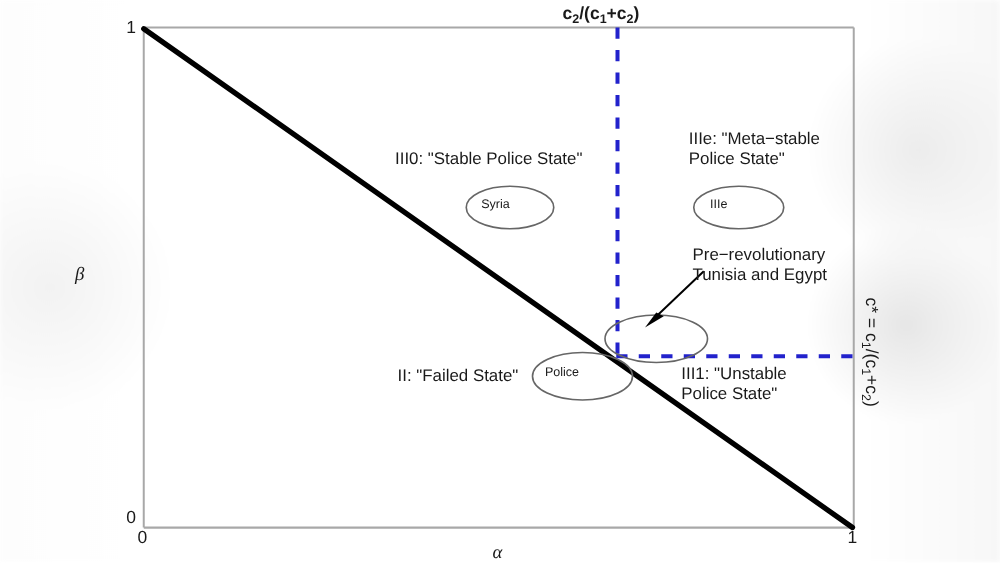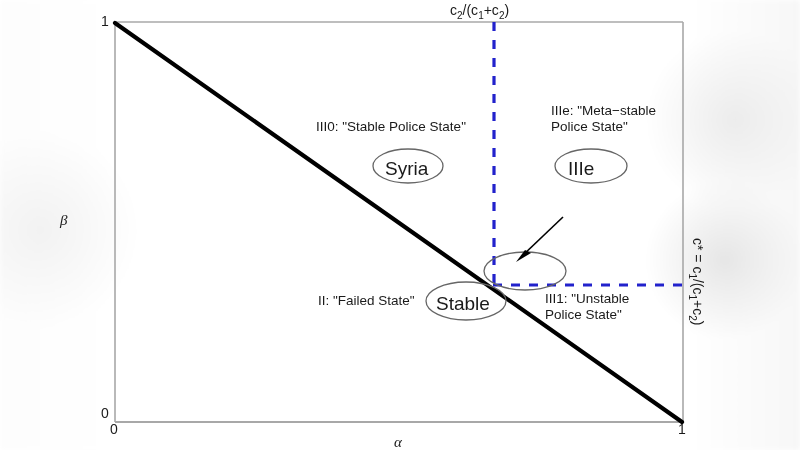--- a/index.html
+++ b/index.html
@@ -25,21 +25,21 @@
   svg{position:absolute;left:0;top:0;}
   .txt{
     position:absolute;
     color:#1a1a1a;
     white-space:nowrap;
     line-height:1.18;
   }
   .reg-label{font-size:13.5px;}
   .tick{font-size:14px;}
   .axis-name{font-size:15px;font-family:"Liberation Serif", serif;font-style:italic;}
-  .ell-label{font-size:19px;}
+  .ell-label{font-size:10px;}
   .formula{font-size:14px;}
   .formula sub{font-size:10px;}
   .rot{
     transform-origin:left top;
     transform:rotate(90deg);
   }
 </style>
 </head>
 <body>
 
@@ -74,21 +74,21 @@
   </svg>
 
   <div class="txt tick" style="left:101px;top:13px;">1</div>
   <div class="txt tick" style="left:101px;top:405px;">0</div>
   <div class="txt tick" style="left:110px;top:421px;">0</div>
   <div class="txt tick" style="left:678px;top:421px;">1</div>
 
   <div class="txt axis-name" style="left:394px;top:434px;">α</div>
   <div class="txt axis-name" style="left:60px;top:212px;">β</div>
 
-  <div class="txt formula" style="left:450px;top:2px;">
+  <div class="txt formula" style="left:450px;top:2px;font-weight:bold;">
     <span>c</span><sub>2</sub><span>/(c</span><sub>1</sub><span>+c</span><sub>2</sub><span>)</span>
   </div>
 
   <div class="txt formula rot" style="left:706px;top:238px;">
     <span>c* = c</span><sub>1</sub><span>/(c</span><sub>1</sub><span>+c</span><sub>2</sub><span>)</span>
   </div>
 
   <div class="txt reg-label" style="left:316px;top:119px;">III0: "Stable Police State"</div>
 
   <div class="txt reg-label" style="left:551px;top:103px;">
@@ -96,18 +96,22 @@
     <div>Police State"</div>
   </div>
 
   <div class="txt reg-label" style="left:318px;top:293px;">II: "Failed State"</div>
 
   <div class="txt reg-label" style="left:545px;top:291px;">
     <div>III1: "Unstable</div>
     <div>Police State"</div>
   </div>
 
+  <div class="txt reg-label" style="left:554px;top:196px;">
+    <div>Pre−revolutionary</div>
+    <div>Tunisia and Egypt</div>
+  </div>
 
   <div class="txt ell-label" style="left:385px;top:158px;">Syria</div>
   <div class="txt ell-label" style="left:568px;top:158px;">IIIe</div>
-  <div class="txt ell-label" style="left:436px;top:293px;">Stable</div>
+  <div class="txt ell-label" style="left:436px;top:293px;">Police</div>
 
 </div>
 
 </body></html>

